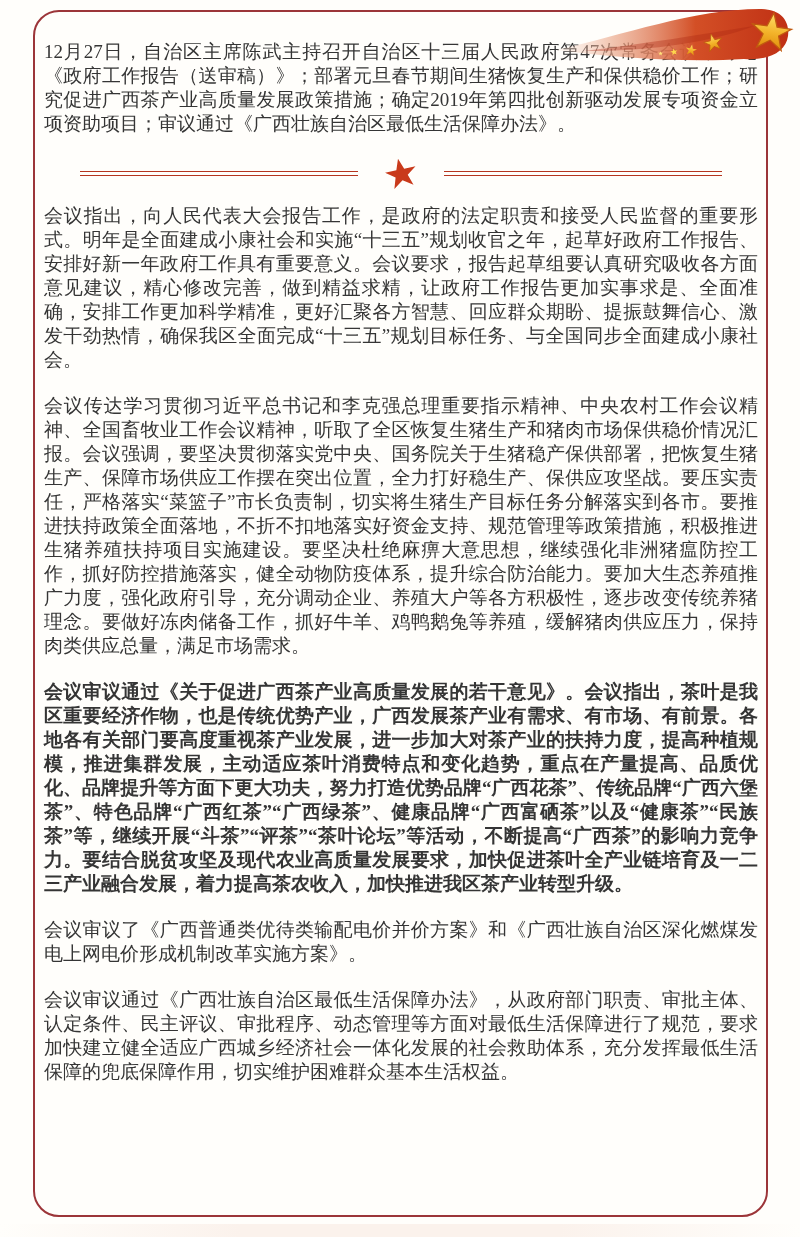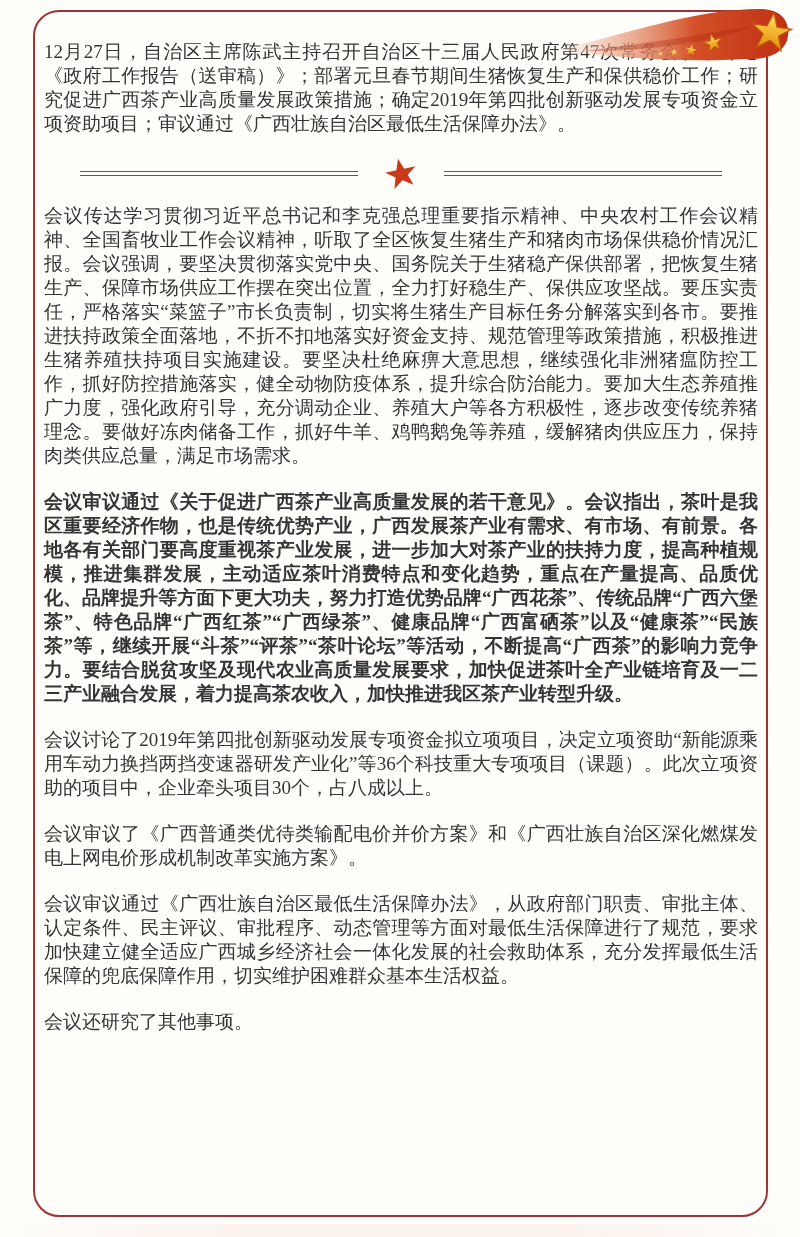--- a/index.html
+++ b/index.html
@@ -85,26 +85,25 @@
     <p class="para">12月27日，自治区主席陈武主持召开自治区十三届人民政府第47次常务会议，讨论《政府工作报告（送审稿）》；部署元旦春节期间生猪恢复生产和保供稳价工作；研究促进广西茶产业高质量发展政策措施；确定2019年第四批创新驱动发展专项资金立项资助项目；审议通过《广西壮族自治区最低生活保障办法》。</p>
 
     <div class="divider">
       <div class="double-rule"></div>
       <svg class="divider-star" viewBox="0 0 200 170" xmlns="http://www.w3.org/2000/svg">
         <polygon points="100,8 123.6,72.1 191.5,72.1 136.5,111.6 157.5,176.6 100,136.2 42.5,176.6 63.5,111.6 8.5,72.1 76.4,72.1" fill="#c93a1b" transform="translate(0,-8)"></polygon>
       </svg>
       <div class="double-rule"></div>
     </div>
 
+    <p class="para">会议指出，向人民代表大会报告工作，是政府的法定职责和接受人民监督的重要形式。明年是全面建成小康社会和实施“十三五”规划收官之年，起草好政府工作报告、安排好新一年政府工作具有重要意义。会议要求，报告起草组要认真研究吸收各方面意见建议，精心修改完善，做到精益求精，让政府工作报告更加实事求是、全面准确，安排工作更加科学精准，更好汇聚各方智慧、回应群众期盼、提振鼓舞信心、激发干劲热情，确保我区全面完成“十三五”规划目标任务、与全国同步全面建成小康社会。</p>
     <p class="para">会议传达学习贯彻习近平总书记和李克强总理重要指示精神、中央农村工作会议精神、全国畜牧业工作会议精神，听取了全区恢复生猪生产和猪肉市场保供稳价情况汇报。会议强调，要坚决贯彻落实党中央、国务院关于生猪稳产保供部署，把恢复生猪生产、保障市场供应工作摆在突出位置，全力打好稳生产、保供应攻坚战。要压实责任，严格落实“菜篮子”市长负责制，切实将生猪生产目标任务分解落实到各市。要推进扶持政策全面落地，不折不扣地落实好资金支持、规范管理等政策措施，积极推进生猪养殖扶持项目实施建设。要坚决杜绝麻痹大意思想，继续强化非洲猪瘟防控工作，抓好防控措施落实，健全动物防疫体系，提升综合防治能力。要加大生态养殖推广力度，强化政府引导，充分调动企业、养殖大户等各方积极性，逐步改变传统养猪理念。要做好冻肉储备工作，抓好牛羊、鸡鸭鹅兔等养殖，缓解猪肉供应压力，保持肉类供应总量，满足市场需求。</p>
     <p class="para bold">会议审议通过《关于促进广西茶产业高质量发展的若干意见》。会议指出，茶叶是我区重要经济作物，也是传统优势产业，广西发展茶产业有需求、有市场、有前景。各地各有关部门要高度重视茶产业发展，进一步加大对茶产业的扶持力度，提高种植规模，推进集群发展，主动适应茶叶消费特点和变化趋势，重点在产量提高、品质优化、品牌提升等方面下更大功夫，努力打造优势品牌“广西花茶”、传统品牌“广西六堡茶”、特色品牌“广西红茶”“广西绿茶”、健康品牌“广西富硒茶”以及“健康茶”“民族茶”等，继续开展“斗茶”“评茶”“茶叶论坛”等活动，不断提高“广西茶”的影响力竞争力。要结合脱贫攻坚及现代农业高质量发展要求，加快促进茶叶全产业链培育及一二三产业融合发展，着力提高茶农收入，加快推进我区茶产业转型升级。</p>
-    <p class="para">会议讨论了2019年第四批创新驱动发展专项资金拟立项项目，决定立项资助“新能源乘用车动力换挡两挡变速器研发产业化”等36个科技重大专项项目（课题）。此次立项资助的项目中，企业牵头项目30个，占八成以上。</p>
     <p class="para">会议审议了《广西普通类优待类输配电价并价方案》和《广西壮族自治区深化燃煤发电上网电价形成机制改革实施方案》。</p>
     <p class="para">会议审议通过《广西壮族自治区最低生活保障办法》，从政府部门职责、审批主体、认定条件、民主评议、审批程序、动态管理等方面对最低生活保障进行了规范，要求加快建立健全适应广西城乡经济社会一体化发展的社会救助体系，充分发挥最低生活保障的兜底保障作用，切实维护困难群众基本生活权益。</p>
-    <p class="para">会议还研究了其他事项。</p>
 
   </div>
 </div>
 
 <svg class="corner-deco" viewBox="0 0 240 60" xmlns="http://www.w3.org/2000/svg">
   <defs>
     <linearGradient id="sw" x1="0" y1="0" x2="1" y2="0">
       <stop offset="0" stop-color="#f6d2c0" stop-opacity="0.15"></stop>
       <stop offset="0.25" stop-color="#eba98c" stop-opacity="0.7"></stop>
       <stop offset="0.6" stop-color="#d34f26"></stop>

